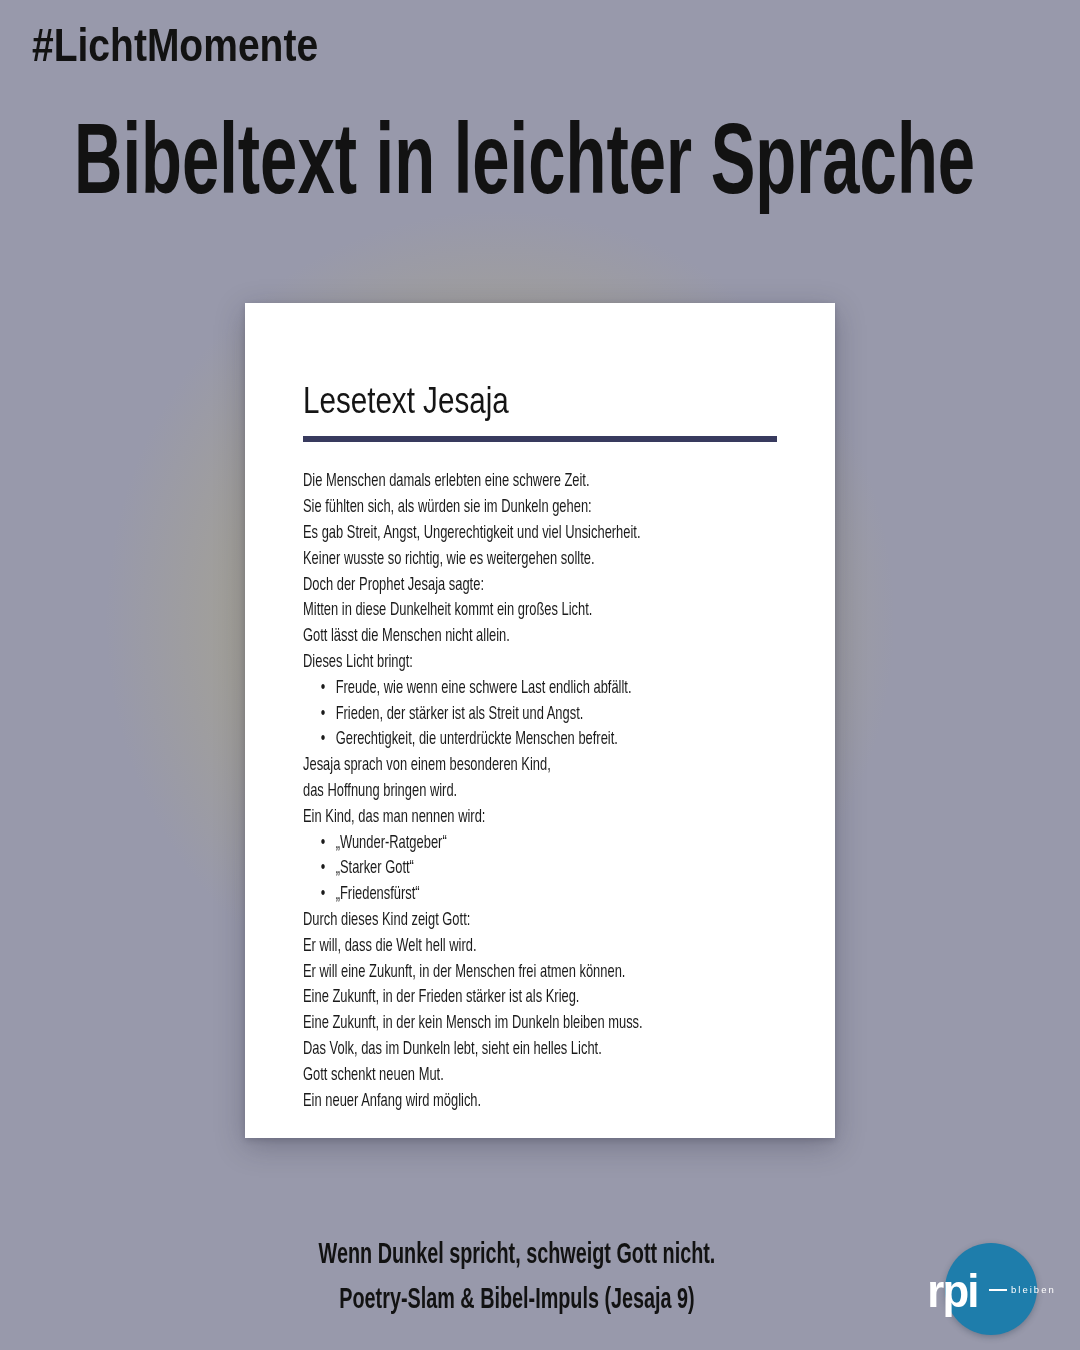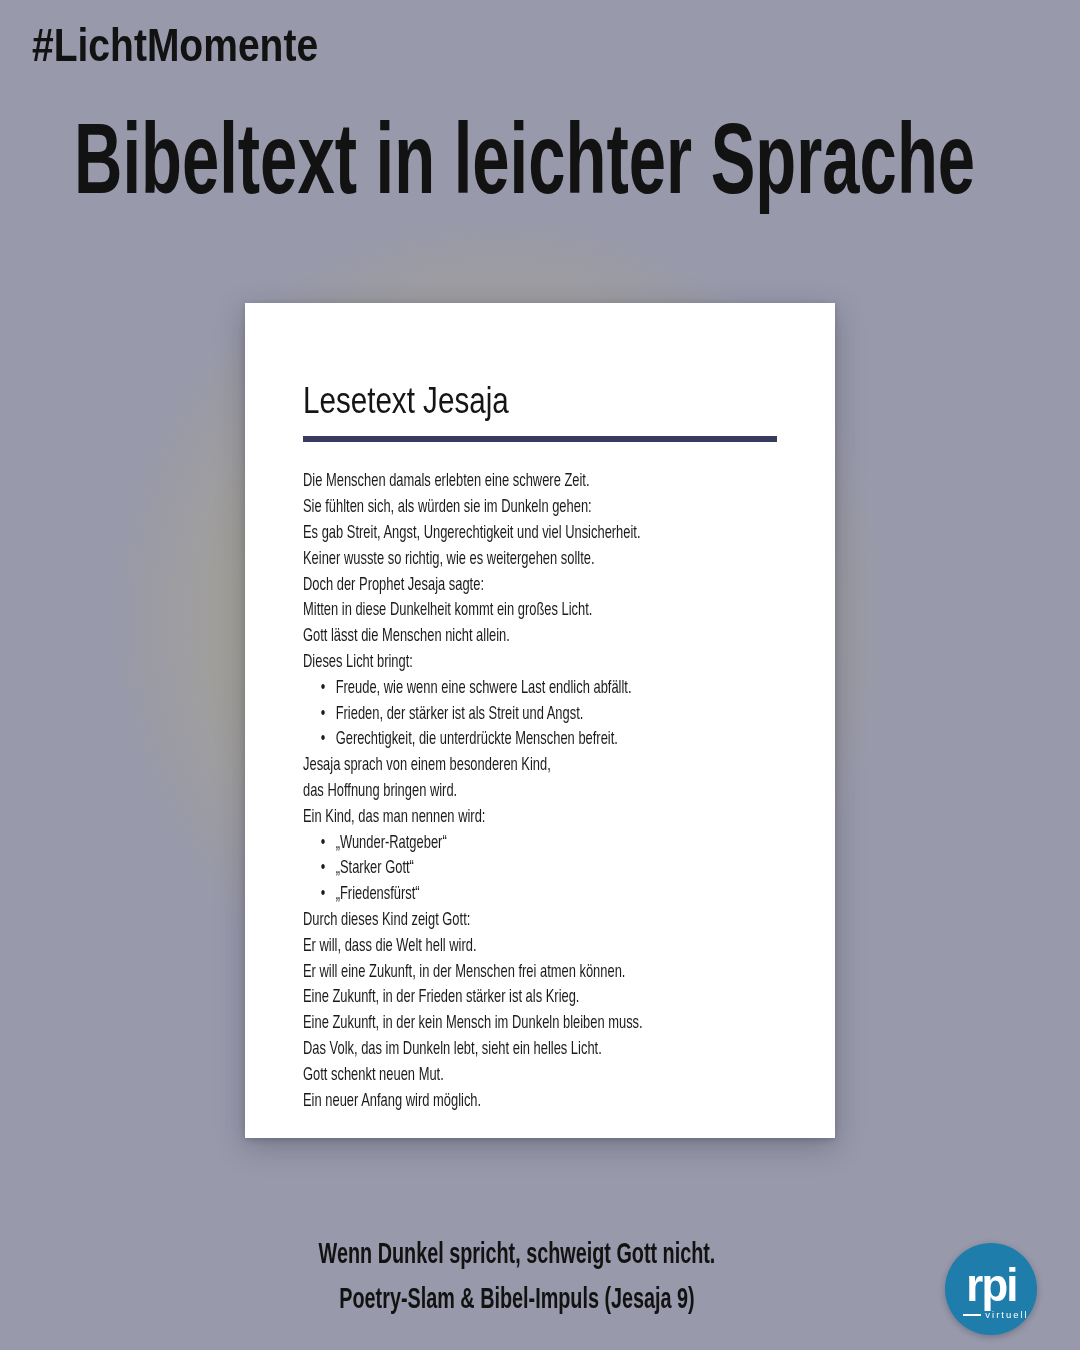--- a/index.html
+++ b/index.html
@@ -117,21 +117,21 @@
   .logo-circle {
     position: absolute;
     left: 945px;
     top: 1243px;
     width: 92px;
     height: 92px;
     border-radius: 50%;
     background: #1e7dab;
     box-shadow: 0 2px 6px rgba(20,40,60,0.3);
     display: flex;
-    flex-direction: column;
+    flex-direction: row;
     align-items: center;
     justify-content: center;
   }
   .logo-text {
     font-size: 46px;
     font-weight: bold;
     color: #ffffff;
     letter-spacing: -2px;
     line-height: 1;
     transform: scaleX(0.95);
@@ -199,15 +199,15 @@
 
 <div class="footer">
   <div>Wenn Dunkel spricht, schweigt Gott nicht.</div>
   <div>Poetry-Slam &amp; Bibel-Impuls (Jesaja 9)</div>
 </div>
 
 <div class="logo-circle">
   <div class="logo-text">rpi</div>
   <div class="logo-subrow">
     <span class="logo-bar"></span>
-    <span class="logo-subtext">virtuell</span>
+    <span class="logo-subtext">bleiben</span>
   </div>
 </div>
 
 </body></html>

